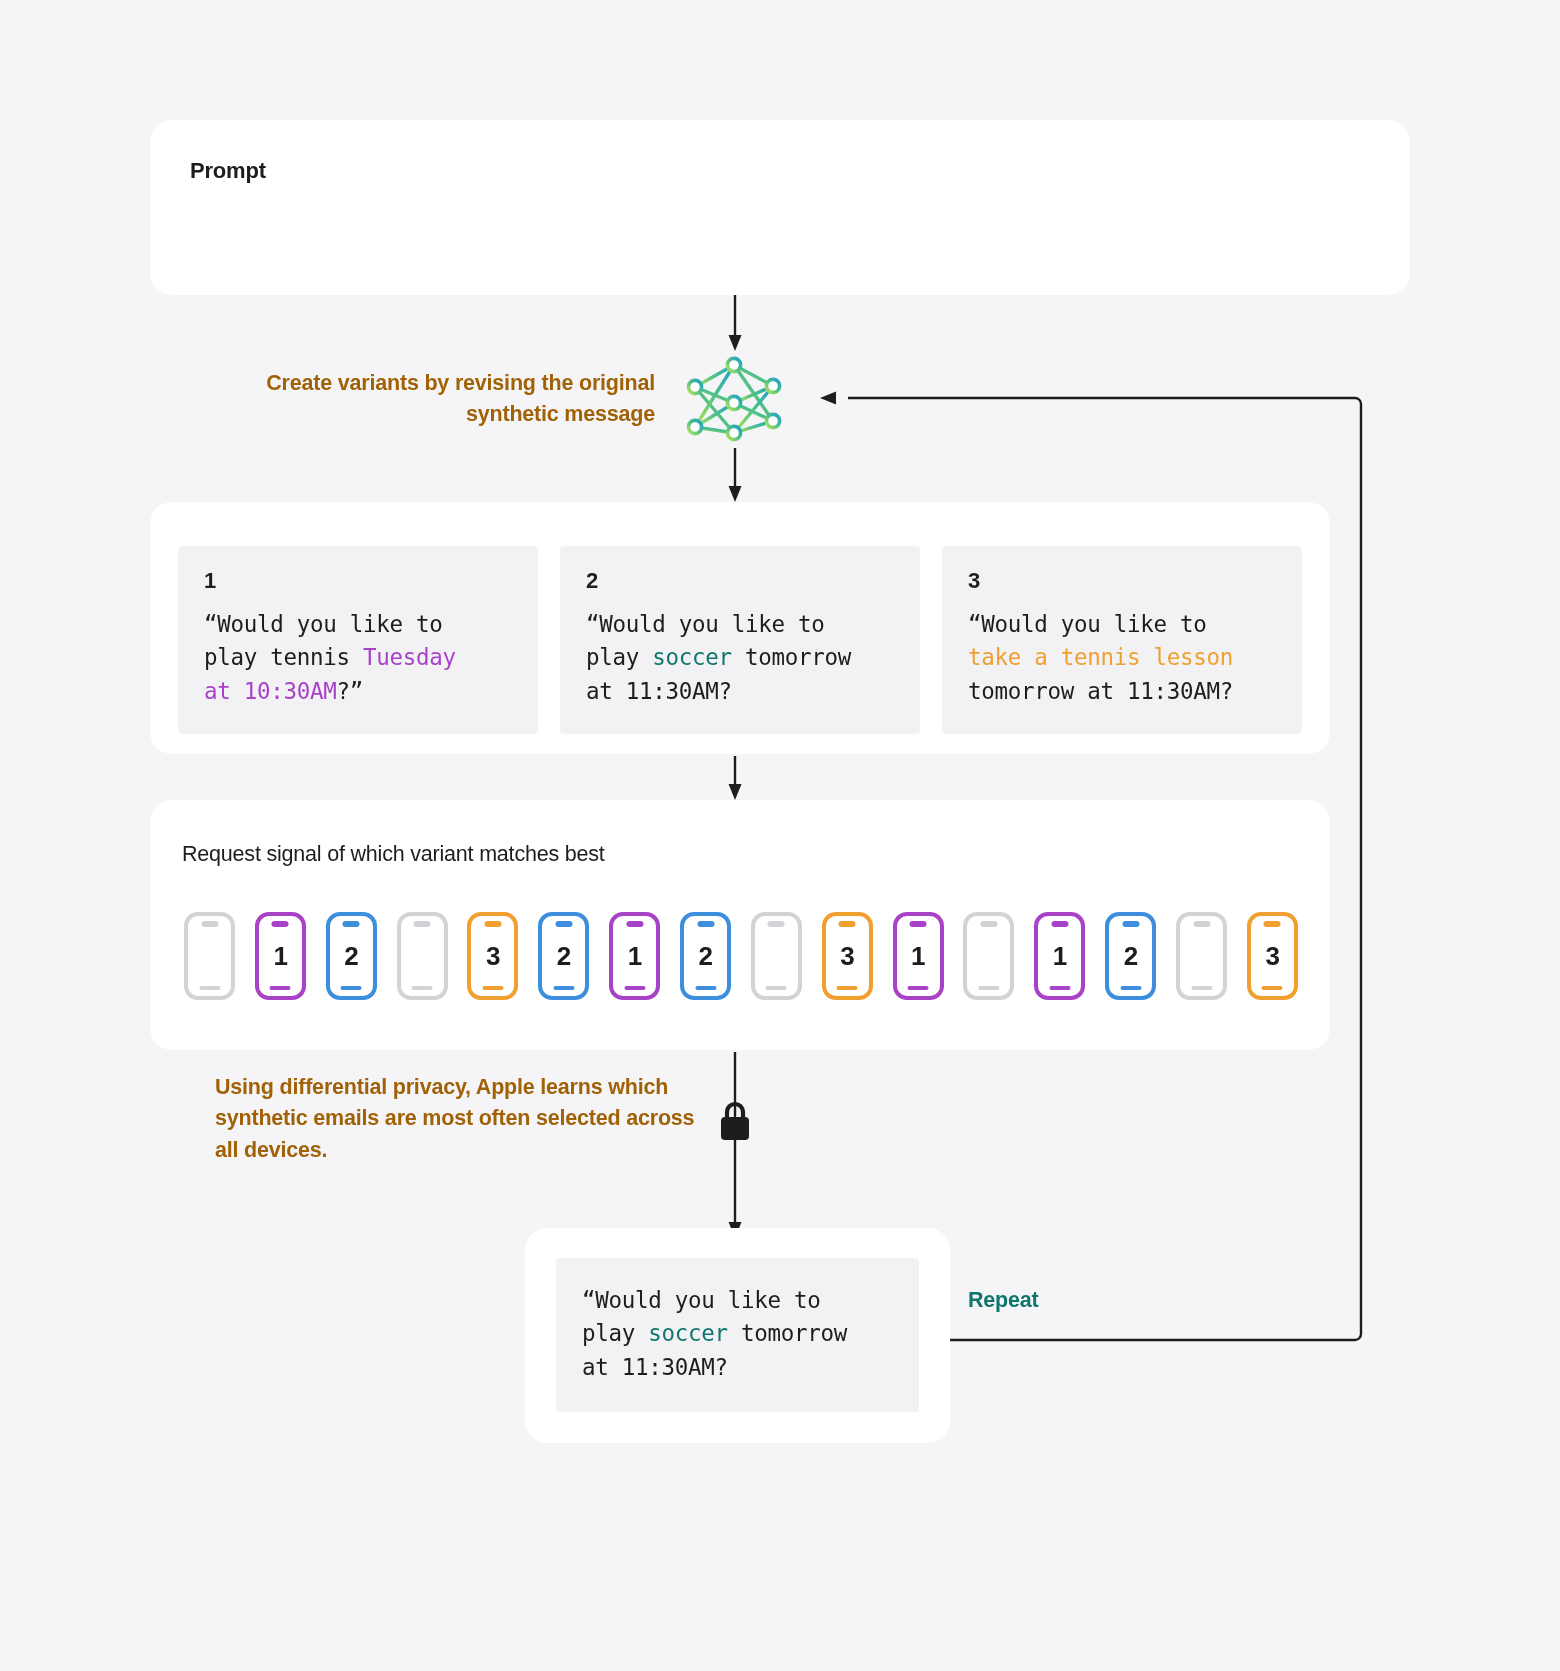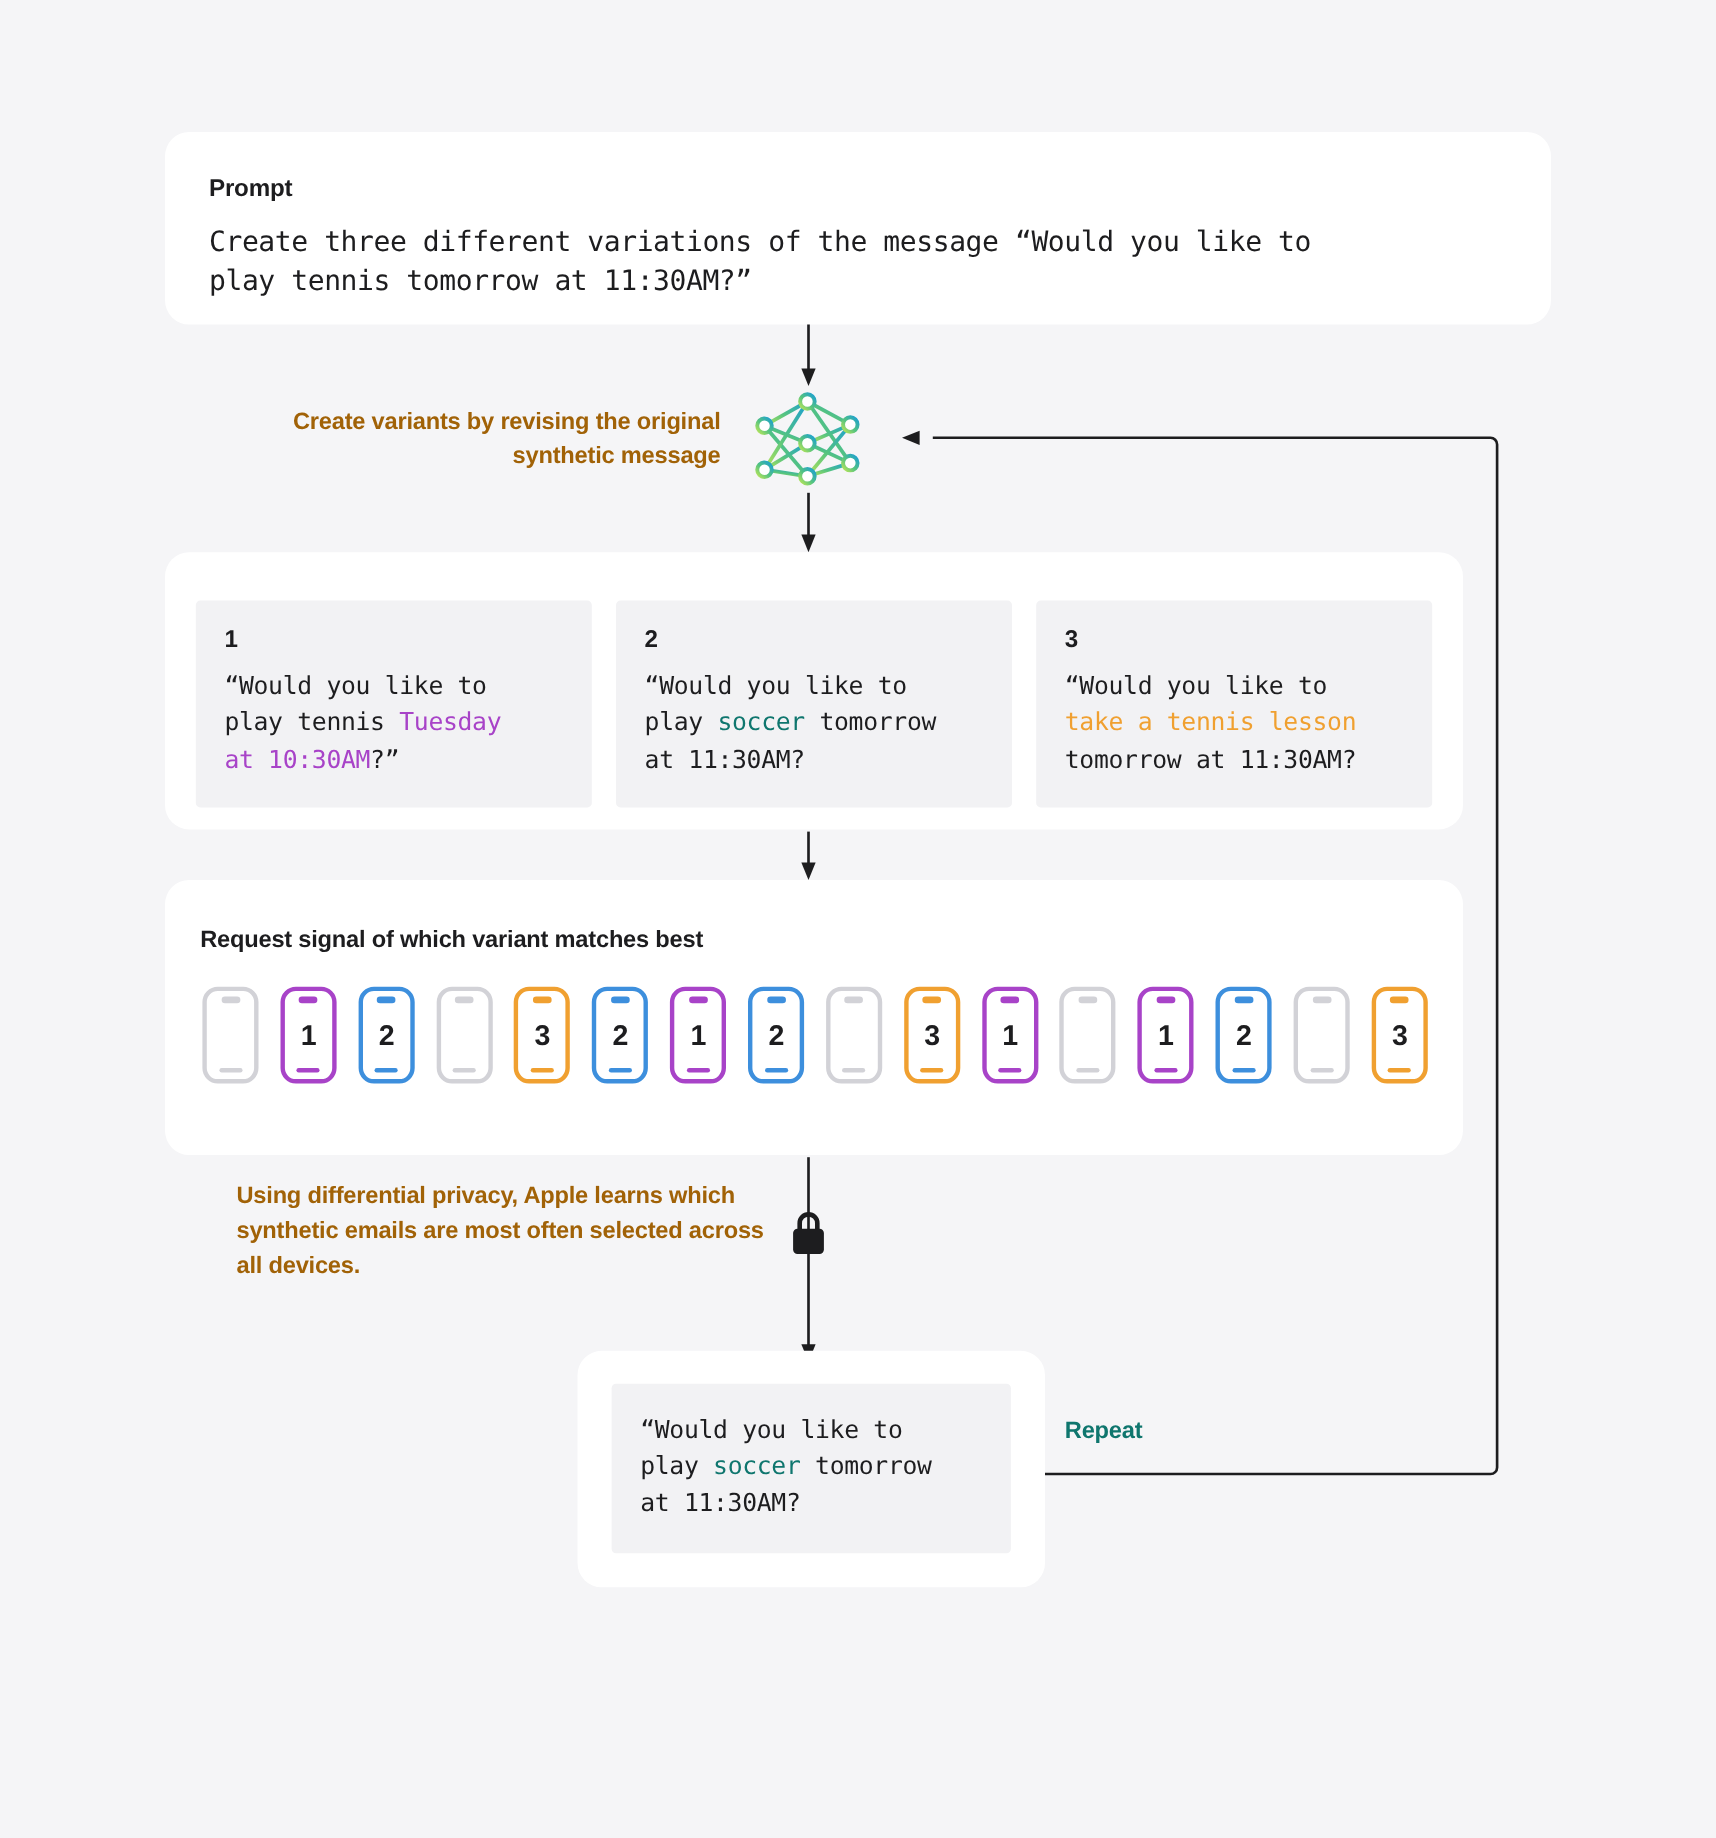--- a/index.html
+++ b/index.html
@@ -101,24 +101,24 @@
   .hl-blue   { color: #0f766e; }
   .hl-orange { color: #f0a030; text-align: center; }
 
   
   #signal-card {
     left: 150px; top: 800px; width: 1180px; height: 250px;
     padding: 42px 30px 0 32px;
   }
   .signal-title {
     font-size: 21.5px;
-    font-weight: 700;
+    font-weight: 400;
     color: #1d1d1f;
     letter-spacing: -0.2px;
-    margin-bottom: 30px;
+    margin-bottom: 45px;
   }
   .phones-row {
     display: flex;
     justify-content: space-between;
     align-items: center;
     padding: 0 2px;
   }
   .phone {
     position: relative;
     width: 51px;
@@ -205,22 +205,20 @@
     letter-spacing: -0.2px;
   }
 </style>
 </head>
 <body>
 
 <div class="stage">
 
   <div class="card" id="prompt-card">
     <div class="prompt-label">Prompt</div>
-    <div class="prompt-text mono">Create three different variations of the message “Would you like to
-play tennis tomorrow at 11:30AM?”</div>
   </div>
 
   <svg class="arrow-svg" style="left:720px; top:295px;" width="40" height="62">
     <line x1="15" y1="0" x2="15" y2="44" stroke="#1d1d1f" stroke-width="2.4"></line>
     <polygon points="15,56 8.5,40 21.5,40" fill="#1d1d1f"></polygon>
   </svg>
 
   <div id="model-caption">Create variants by revising the
 original synthetic message</div>
 

